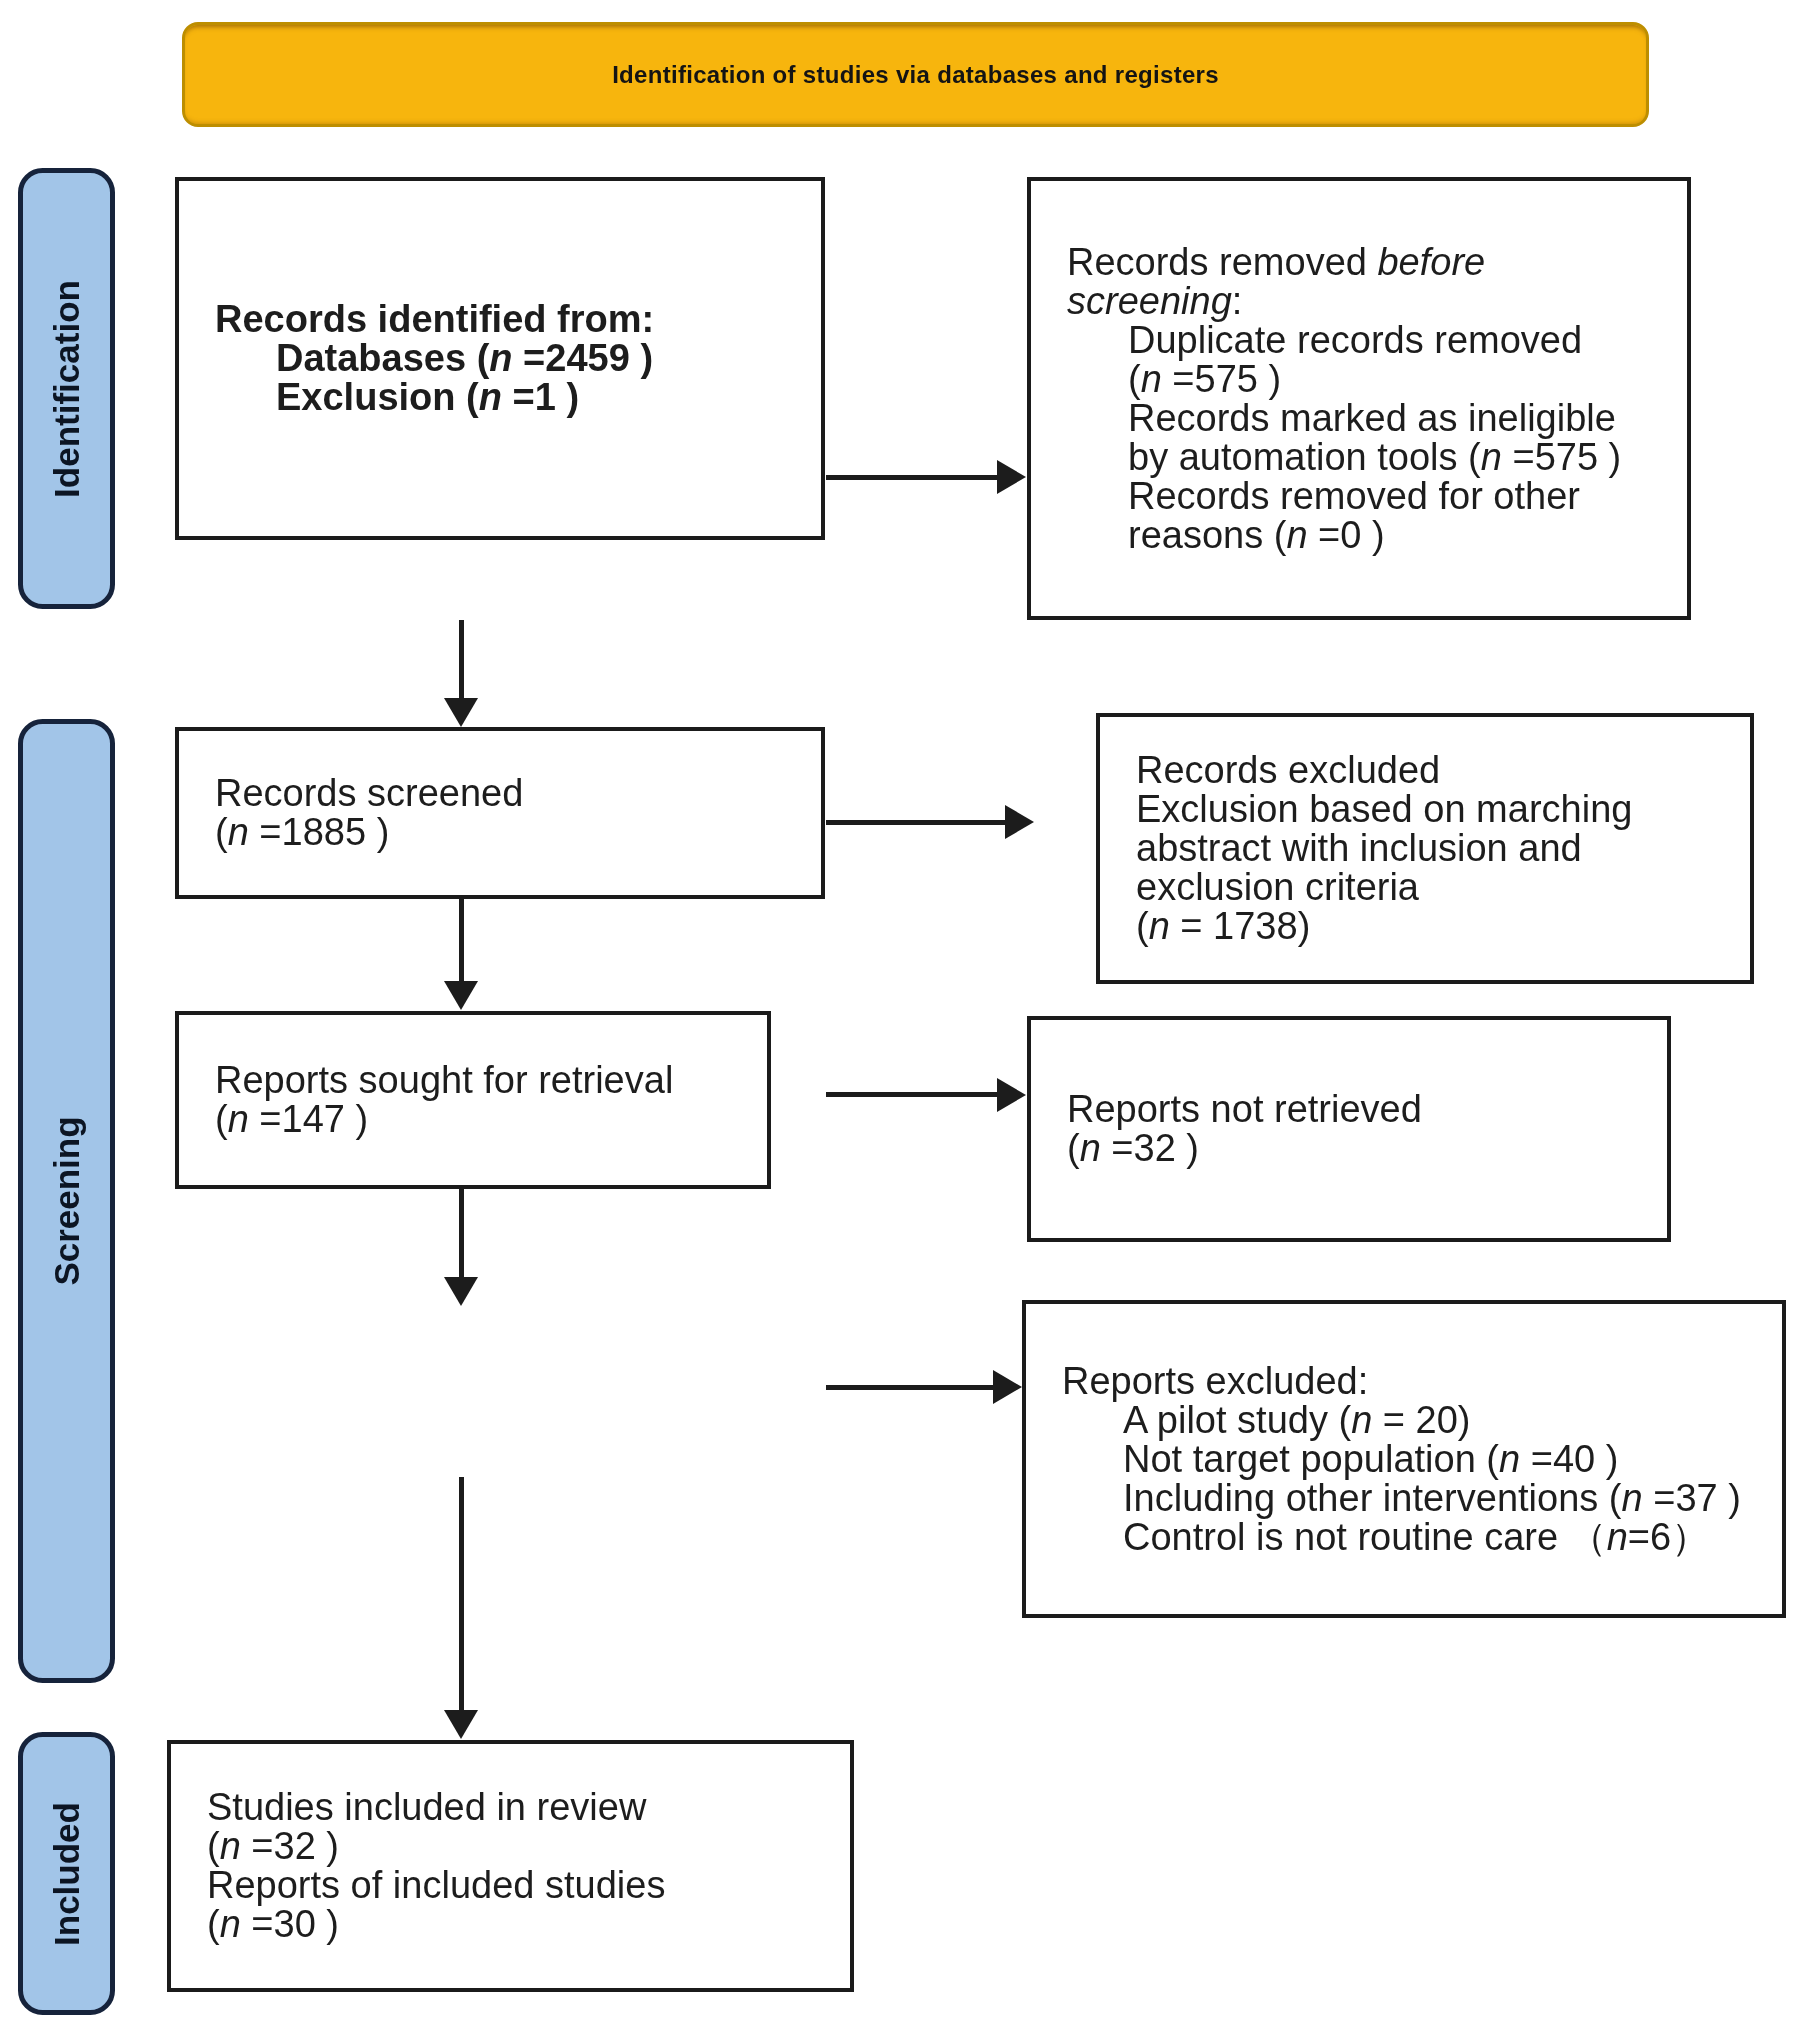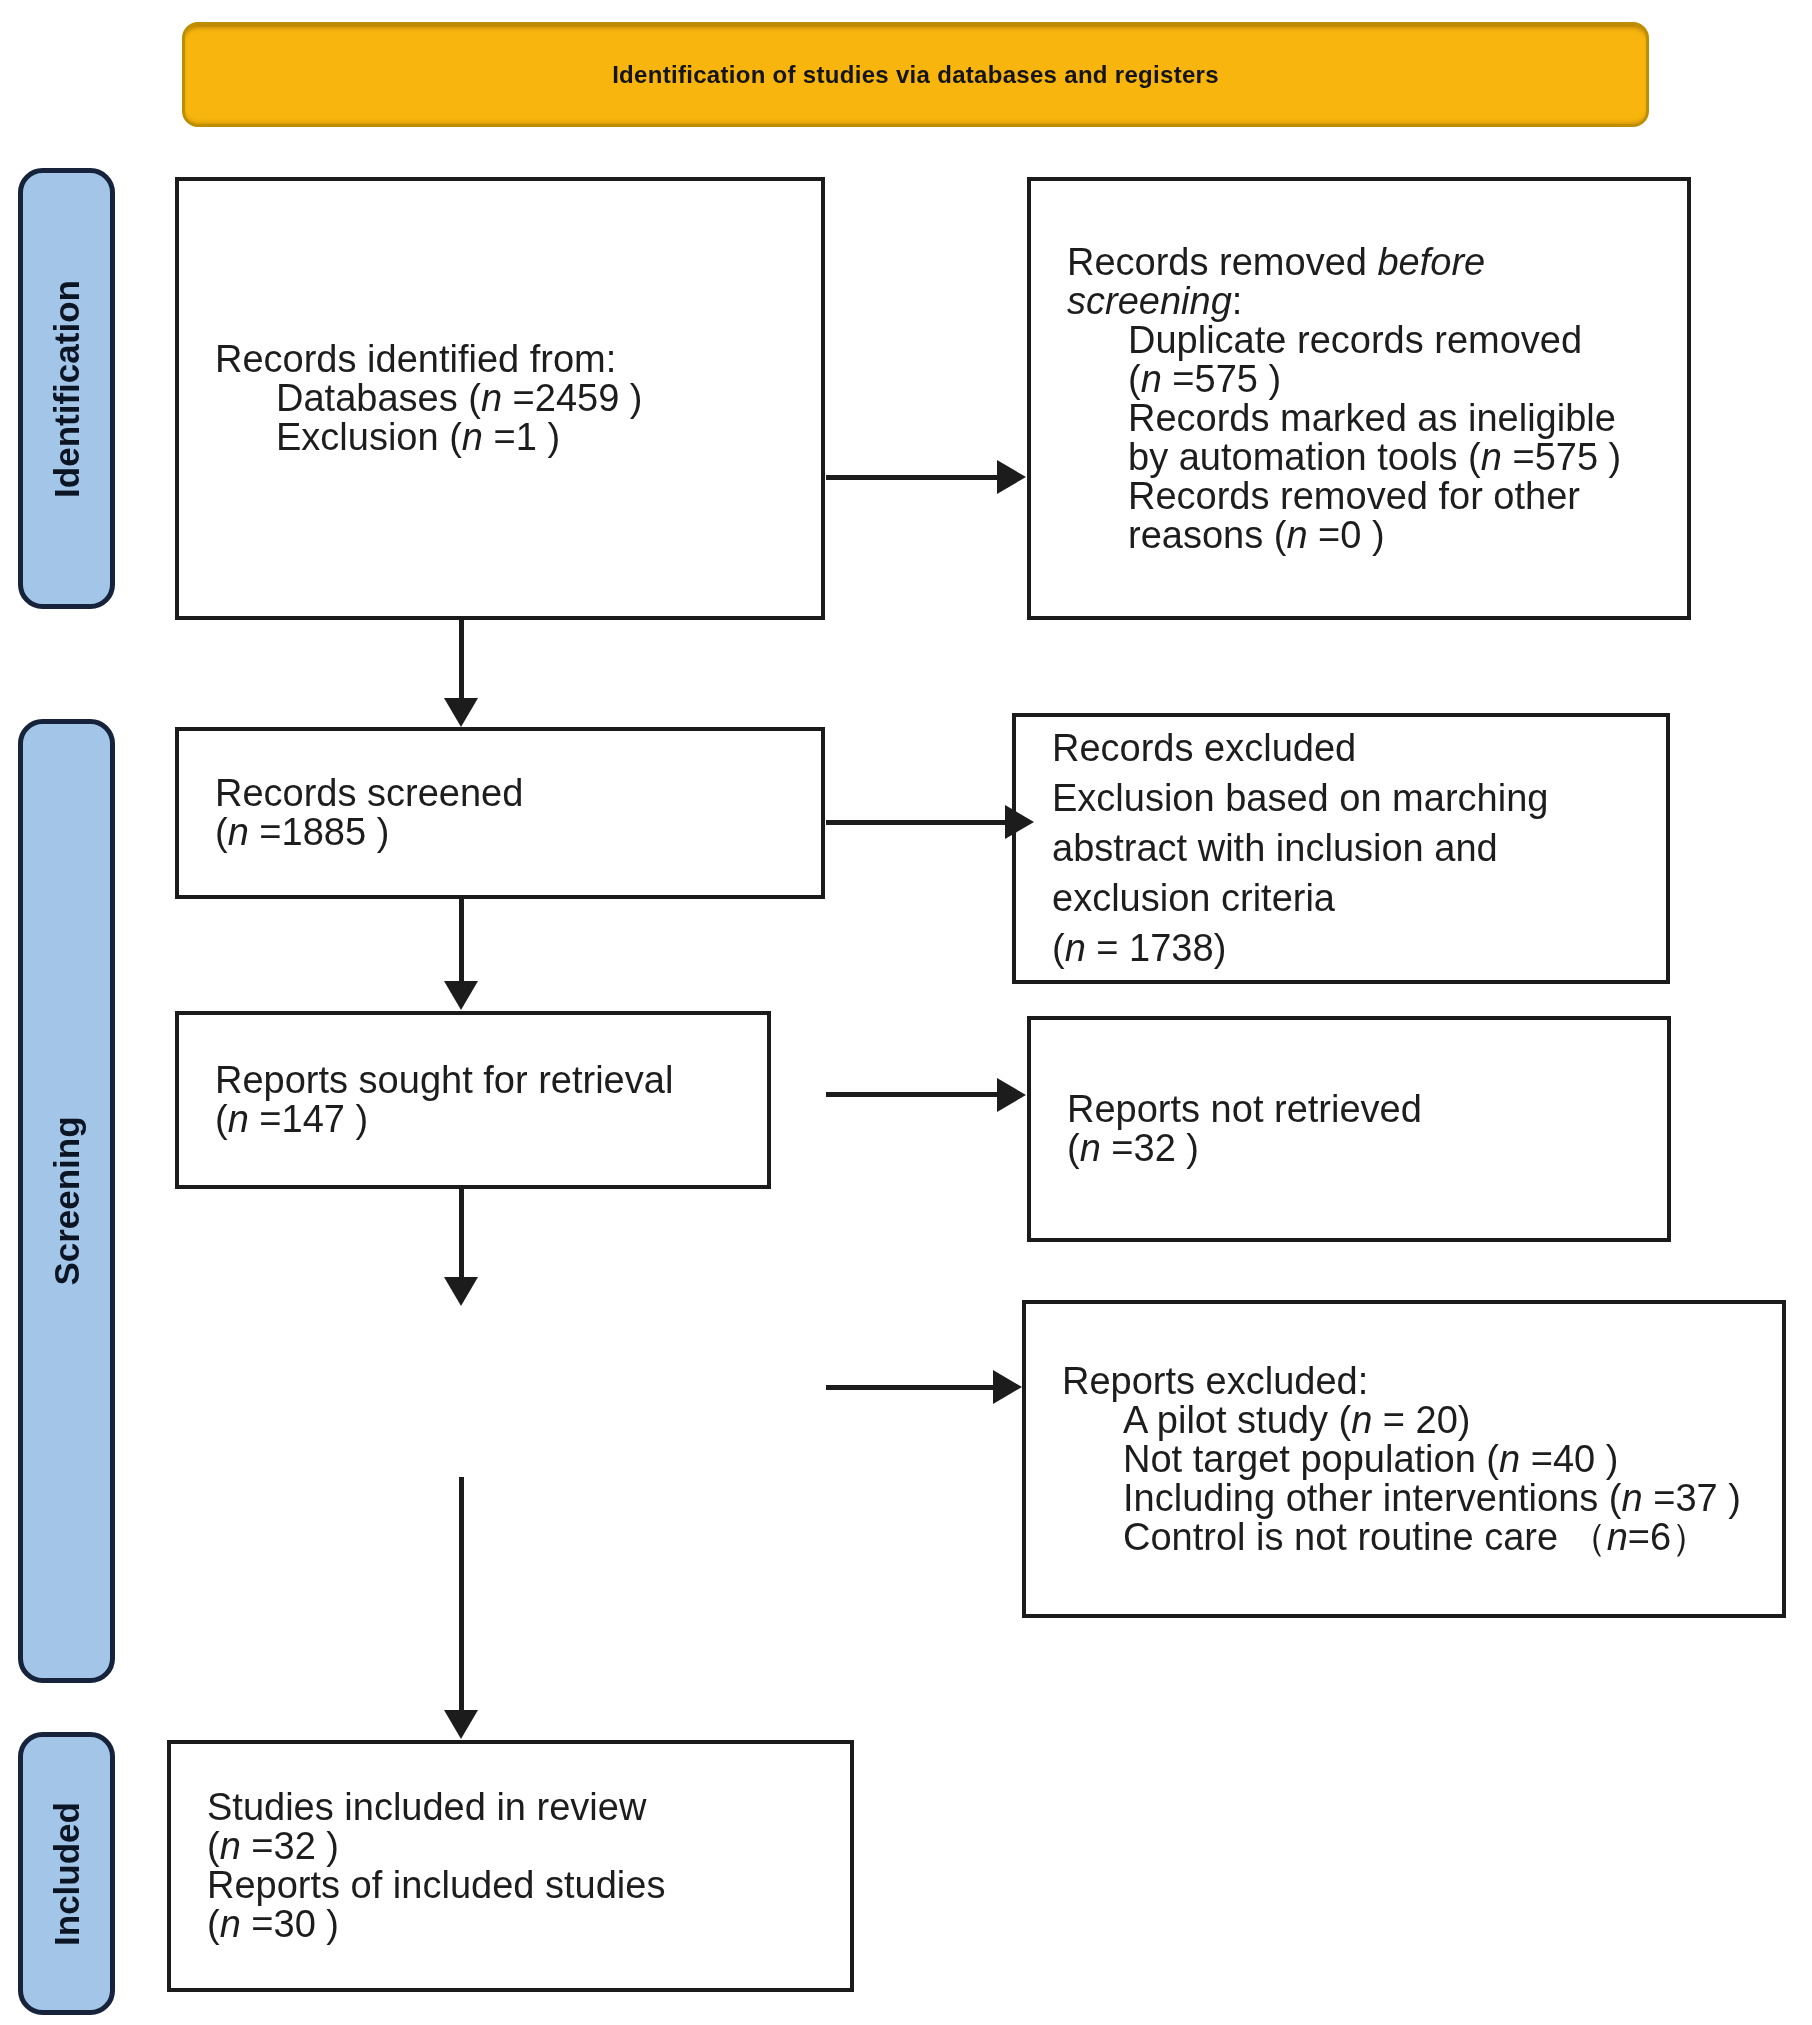--- a/index.html
+++ b/index.html
@@ -46,24 +46,24 @@
   .fbox{
     position:absolute;background:#ffffff;
     border:4.3px solid var(--box-border);box-sizing:border-box;
     display:flex;flex-direction:column;justify-content:center;
     padding:12.3px 14.8px 12.3px 36px;
     font-size:38px;line-height:39px;color:#1d1d1d;
   }
   .tline{white-space:nowrap;}
   .tline.ind{padding-left:61px;}
 
-  .b-identified   {left:175px; top:177px;  width:650px; height:443px;}
+  .b-identified   {left:175px; top:177px;  width:650px; height:363px;font-weight:bold;}
   .b-removed      {left:1027px;top:177px;  width:664px; height:443px;}
   .b-screened     {left:175px; top:727px; width:650px; height:172px;}
-  .b-recexcluded  {left:1012px;top:713px; width:658px; height:271px;justify-content:space-between;}
+  .b-recexcluded  {left:1096px;top:713px; width:658px; height:271px;}
   .b-sought       {left:175px; top:1011px; width:596px; height:178px;}
   .b-notretrieved {left:1027px;top:1016px; width:644px; height:226px;}
   .b-assessed     {left:175px; top:1306px; width:650px; height:171px;}
   .b-repexcluded  {left:1022px;top:1300px; width:764px; height:318px;}
   .b-included     {left:167px; top:1740px; width:687px; height:252px;}
 
   
   .hline{position:absolute;height:4.9px;background:var(--arrow);}
   .vline{position:absolute;width:4.9px;background:var(--arrow);}
   .head-r{position:absolute;width:0;height:0;

